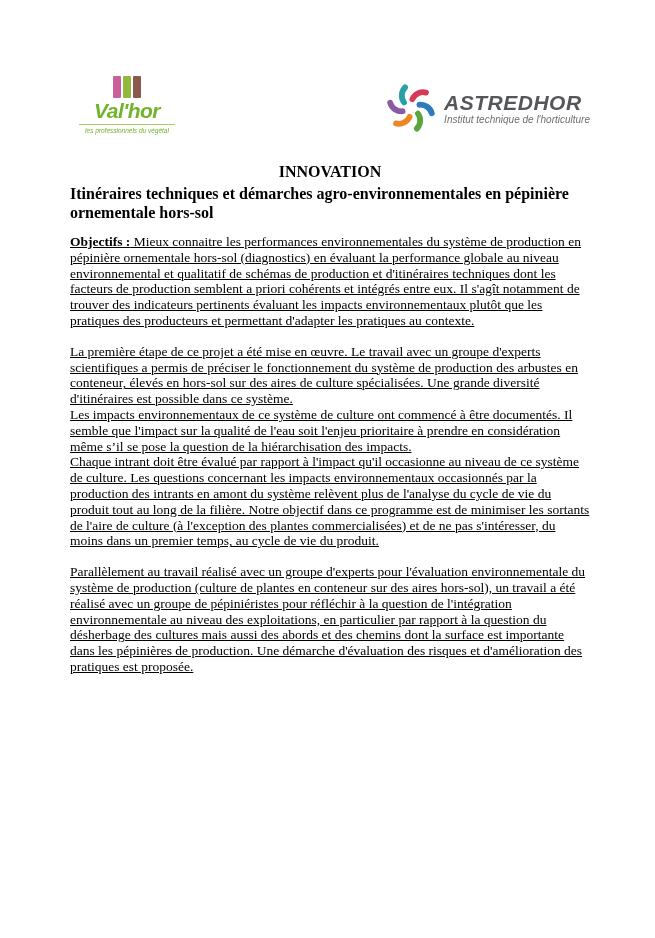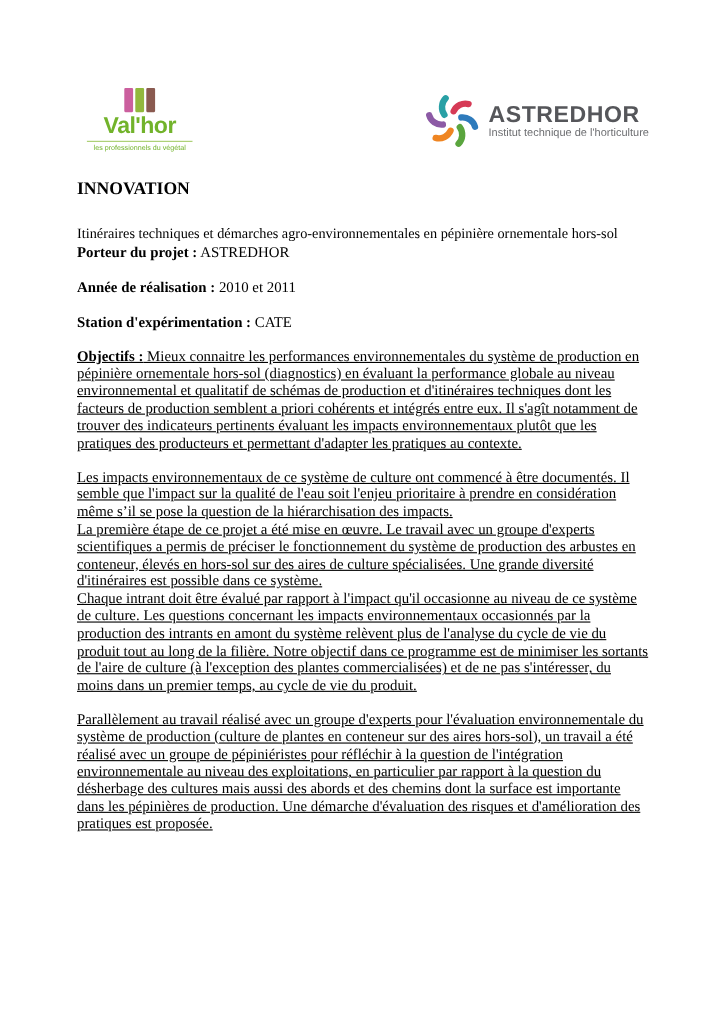--- a/index.html
+++ b/index.html
@@ -11,22 +11,22 @@
     overflow:hidden;
   }
   .page {
     width:655px; height:938px;
     background:#ffffff;
     padding:76px 65px 0 70px;
   }
 
   
   .logo-row {
-    display:flex; justify-content:space-between; align-items:flex-end;
-    height:62px; margin-bottom:24px;
+    display:flex; justify-content:space-between; align-items:flex-start;
+    height:62px; margin-bottom:24px;font-style:italic;
   }
   .valhor {
     display:flex; flex-direction:column; align-items:center;
     margin-left:8px; width:98px;
   }
   .valhor-bars { display:flex; gap:2px; margin-bottom:1px; }
   .valhor-bar { width:8px; height:22px; border-radius:1px; }
   .valhor-name {
     font-family:"Liberation Sans", sans-serif;
     font-weight:bold; font-size:21px; line-height:23px;
@@ -44,26 +44,26 @@
     font-weight:bold; font-size:21px; line-height:22px; letter-spacing:0.5px;
   }
   .astredhor-tagline {
     font-family:"Liberation Sans", sans-serif;
     font-size:10px; line-height:11px;
   }
 
   
   .content { width:520px; }
   .kicker {
-    text-align:left; font-size:16px; font-weight:bold;
-    line-height:19px; margin-bottom:21px;
+    text-align:center; font-size:16px; font-weight:bold;
+    line-height:19px; margin-bottom:3px;
   }
   .doc-title {
-    font-size:13px; font-weight:normal; line-height:19px;
-    margin-bottom:1px;
+    font-size:16px; font-weight:bold; line-height:19px;
+    margin-bottom:12px;
   }
   .meta-line { font-size:13.5px; line-height:15.8px; margin-bottom:15.5px; }
   .meta-line b, .para b { font-weight:bold; }
   .para { font-size:13.5px; line-height:15.8px;text-decoration:underline; }
   .gap { margin-bottom:15px; }
   .resume-heading { font-size:13.5px; line-height:15.8px; font-weight:bold; }
 </style>
 </head>
 <body>
 
@@ -99,31 +99,26 @@
       </div>
     </div>
 
   </header>
 
   <main class="content">
 
     <h1 class="kicker">INNOVATION</h1>
     <h2 class="doc-title">Itinéraires techniques et démarches agro-environnementales en pépinière ornementale hors-sol</h2>
 
-    <div>
-      <p class="meta-line"><b>Porteur du projet :</b><span> ASTREDHOR</span></p>
-      <p class="meta-line"><b>Année de réalisation :</b><span> 2010 et 2011</span></p>
-      <p class="meta-line"><b>Station d'expérimentation :</b><span> CATE</span></p>
-    </div>
 
     <p class="para gap"><b>Objectifs :</b><span> Mieux connaitre les performances environnementales du système de production en pépinière ornementale hors-sol (diagnostics) en évaluant la performance globale au niveau environnemental et qualitatif de schémas de production et d'itinéraires techniques dont les facteurs de production semblent a priori cohérents et intégrés entre eux. Il s'agît notamment de trouver des indicateurs pertinents évaluant les impacts environnementaux plutôt que les pratiques des producteurs et permettant d'adapter les pratiques au contexte.</span></p>
 
 
     <div>
+      <p class="para">La première étape de ce projet a été mise en œuvre. Le travail avec un groupe d'experts scientifiques a permis de préciser le fonctionnement du système de production des arbustes en conteneur, élevés en hors-sol sur des aires de culture spécialisées. Une grande diversité d'itinéraires est possible dans ce système.</p>
       <p class="para">Les impacts environnementaux de ce système de culture ont commencé à être documentés. Il semble que l'impact sur la qualité de l'eau soit l'enjeu prioritaire à prendre en considération même s’il se pose la question de la hiérarchisation des impacts.</p>
-      <p class="para">La première étape de ce projet a été mise en œuvre. Le travail avec un groupe d'experts scientifiques a permis de préciser le fonctionnement du système de production des arbustes en conteneur, élevés en hors-sol sur des aires de culture spécialisées. Une grande diversité d'itinéraires est possible dans ce système.</p>
       <p class="para gap">Chaque intrant doit être évalué par rapport à l'impact qu'il occasionne au niveau de ce système de culture. Les questions concernant les impacts environnementaux occasionnés par la production des intrants en amont du système relèvent plus de l'analyse du cycle de vie du produit tout au long de la filière. Notre objectif dans ce programme est de minimiser les sortants de l'aire de culture (à l'exception des plantes commercialisées) et de ne pas s'intéresser, du moins dans un premier temps, au cycle de vie du produit.</p>
     </div>
 
     <p class="para">Parallèlement au travail réalisé avec un groupe d'experts pour l'évaluation environnementale du système de production (culture de plantes en conteneur sur des aires hors-sol), un travail a été réalisé avec un groupe de pépiniéristes pour réfléchir à la question de l'intégration environnementale au niveau des exploitations, en particulier par rapport à la question du désherbage des cultures mais aussi des abords et des chemins dont la surface est importante dans les pépinières de production. Une démarche d'évaluation des risques et d'amélioration des pratiques est proposée.</p>
 
   </main>
 </div>
 
 </body></html>

